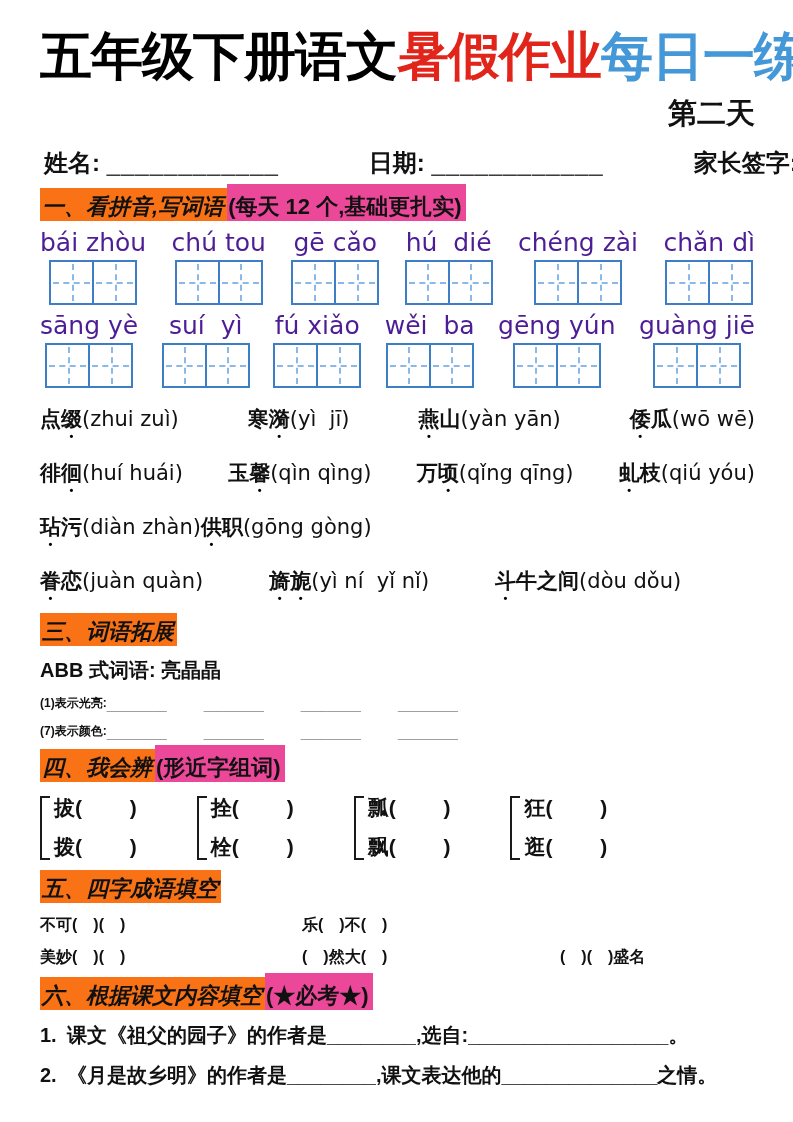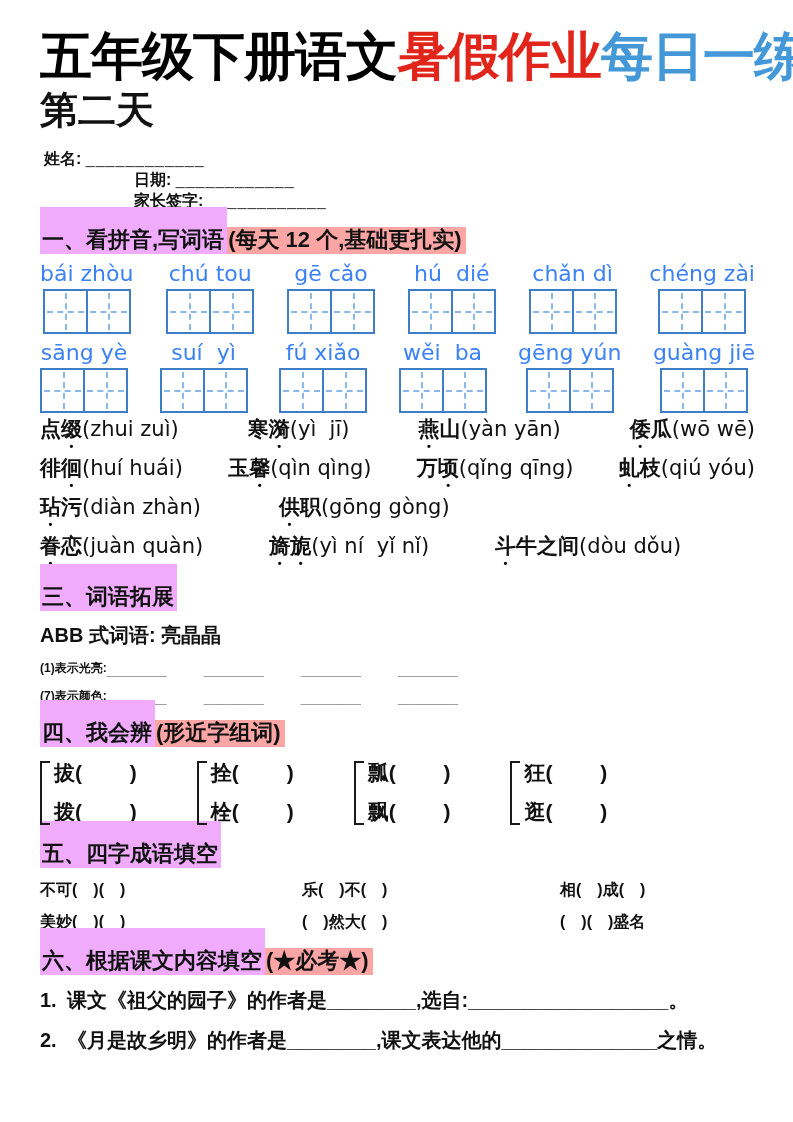--- a/index.html
+++ b/index.html
@@ -9,48 +9,48 @@
     font-family:"Liberation Sans", sans-serif;
     color:#111; overflow:hidden;
   }
   .page { width:793px; height:978px; padding:28px 38px 0 40px; }
 
   
   .title { text-align:center; font-size:52px; font-weight:800; letter-spacing:-1px; line-height:1.1; white-space:nowrap; }
   .title .t-black { color:#000; }
   .title .t-red   { color:#e1251b; }
   .title .t-blue  { color:#4498d8; }
-  .subtitle { text-align:left; font-size:38px; font-weight:700; font-family:"Liberation Serif", serif; }
-
-  
-  .info-row { display:flex; margin-top:13px; font-size:16px; font-weight:600; padding:0 4px;flex-direction:column; }
+  .subtitle { text-align:right; font-size:29px; font-weight:700; margin-top:9px; font-family:"Liberation Serif", serif; }
+
+  
+  .info-row { display:flex; margin-top:13px; font-size:24px; font-weight:600; padding:0 4px; }
   .info-row .pair { white-space:pre; }
   .info-row .pair + .pair { margin-left:90px; }
   .info-row .blank { font-weight:400; color:#3c3c3c; letter-spacing:1px; }
 
   
   .sec-head { font-size:22px; font-weight:700; margin-top:13px; line-height:1.35; }
-  .hl-blue { background:#f0abfc; padding:20px 3px 2px 2px; }
-  .hl-pink { background:#fca5a5; padding:0 4px 2px 1px; }
+  .hl-blue { background:#f97316; padding:6px 3px 2px 2px;font-style:italic; }
+  .hl-pink { background:#ec4899; padding:10px 4px 2px 1px; }
 
   
   .py-block { margin-top:4px; }
   .py-row { display:flex; justify-content:space-between; margin-top:6px; }
   .py-col { display:flex; flex-direction:column; align-items:center; }
-  .pinyin { font-size:22px; color:#3b82f6; white-space:pre; font-family:"DejaVu Sans", sans-serif; }
+  .pinyin { font-size:25px; color:#4c1d95; white-space:pre; font-family:"DejaVu Sans", sans-serif; }
   .gridpair { display:flex; margin-top:3px; }
   .gridbox { width:45px; height:45px; border:2px solid #3d7ec6; position:relative; background:#fff; }
   .gridbox + .gridbox { margin-left:-2px; }
   .gridbox::before { content:''; position:absolute; left:2px; right:2px; top:50%; border-top:2px dashed #8ab8e8; }
   .gridbox::after  { content:''; position:absolute; top:2px; bottom:2px; left:50%; border-left:2px dashed #8ab8e8; }
 
   
-  .w-row { display:flex; margin-top:2px; line-height:27px; }
+  .w-row { display:flex; margin-top:17px; line-height:27px; }
   .w-row.sb { justify-content:space-between; }
-  .w-row.g1 { gap:78px; }
+  .w-row.g1 { }
   .w-row.g2 { gap:66px; }
   .word { white-space:pre; }
   .cn { font-size:21px; font-weight:600; }
   .emdot {
     -webkit-text-emphasis:filled dot #000;
     -webkit-text-emphasis-position:under left;
     text-emphasis:filled dot #000;
     text-emphasis-position:under left;
   }
   .py { font-size:21px; font-weight:400; font-family:"DejaVu Sans", sans-serif; }
@@ -122,28 +122,28 @@
           </div>
         </div>
       <div class="py-col">
           <span class="pinyin">hú  dié</span>
           <div class="gridpair">
             <div class="gridbox"></div>
             <div class="gridbox"></div>
           </div>
         </div>
       <div class="py-col">
+          <span class="pinyin">chéng zài</span>
+          <div class="gridpair">
+            <div class="gridbox"></div>
+            <div class="gridbox"></div>
+          </div>
+        </div>
+      <div class="py-col">
           <span class="pinyin">chǎn dì</span>
-          <div class="gridpair">
-            <div class="gridbox"></div>
-            <div class="gridbox"></div>
-          </div>
-        </div>
-      <div class="py-col">
-          <span class="pinyin">chéng zài</span>
           <div class="gridpair">
             <div class="gridbox"></div>
             <div class="gridbox"></div>
           </div>
         </div>
     </div>
     <div class="py-row">
       <div class="py-col">
           <span class="pinyin">sāng yè</span>
           <div class="gridpair">
@@ -267,21 +267,20 @@
         </div>
       </div>
   </div>
 
   <div class="sec-head">
     <span class="hl-blue">五、四字成语填空</span>
   </div>
   <div class="idiom-row">
     <span>不可(　)(　)</span>
     <span>乐(　)不(　)</span>
-    <span>相(　)成(　)</span>
   </div>
   <div class="idiom-row">
     <span>美妙(　)(　)</span>
     <span>(　)然大(　)</span>
     <span>(　)(　)盛名</span>
   </div>
 
   <div class="sec-head">
     <span class="hl-blue">六、根据课文内容填空</span><span class="hl-pink">(★必考★)</span>
   </div>

